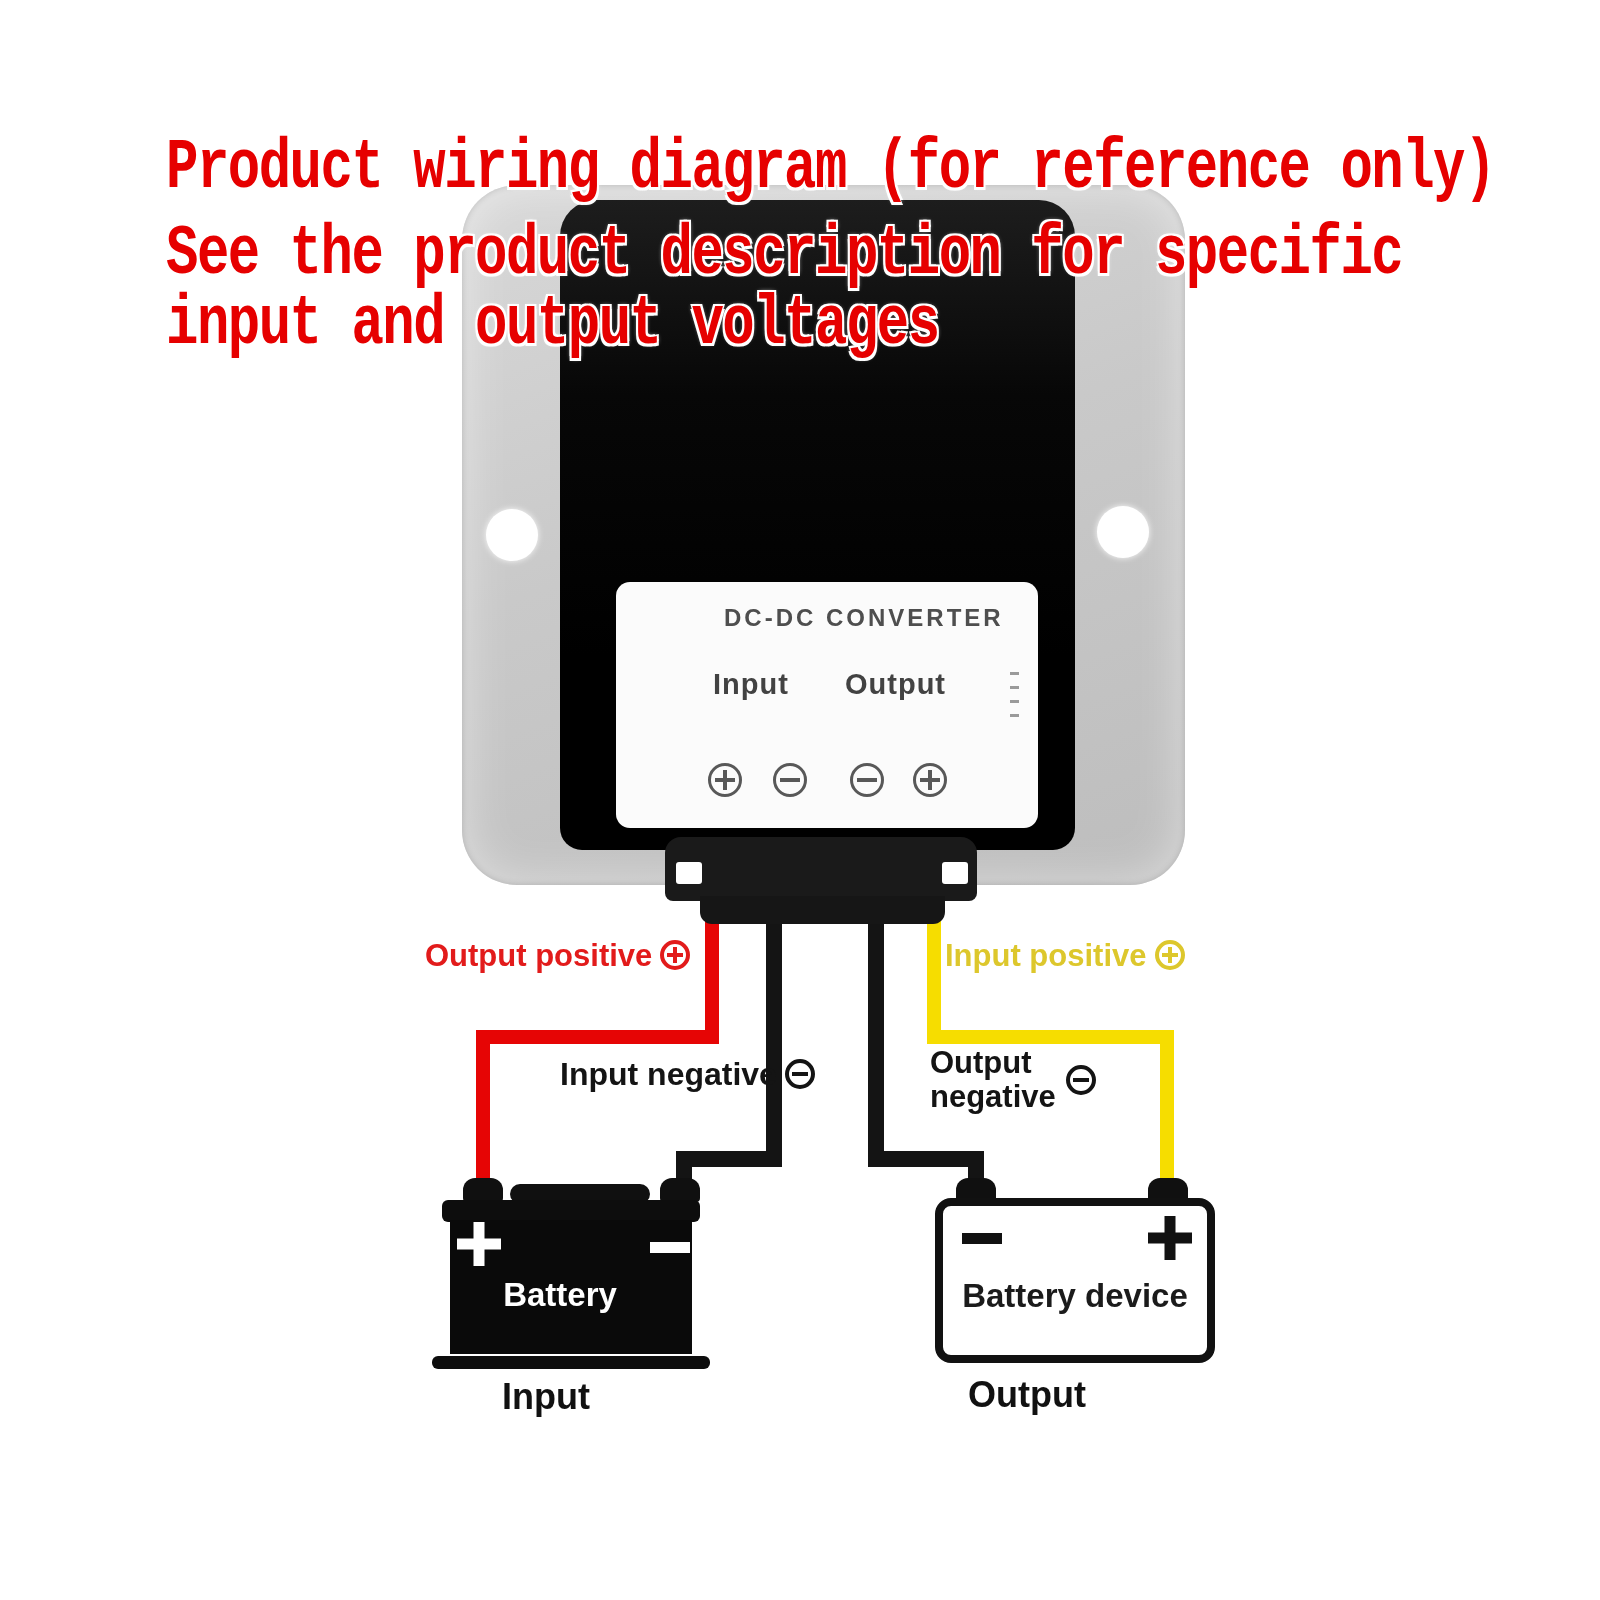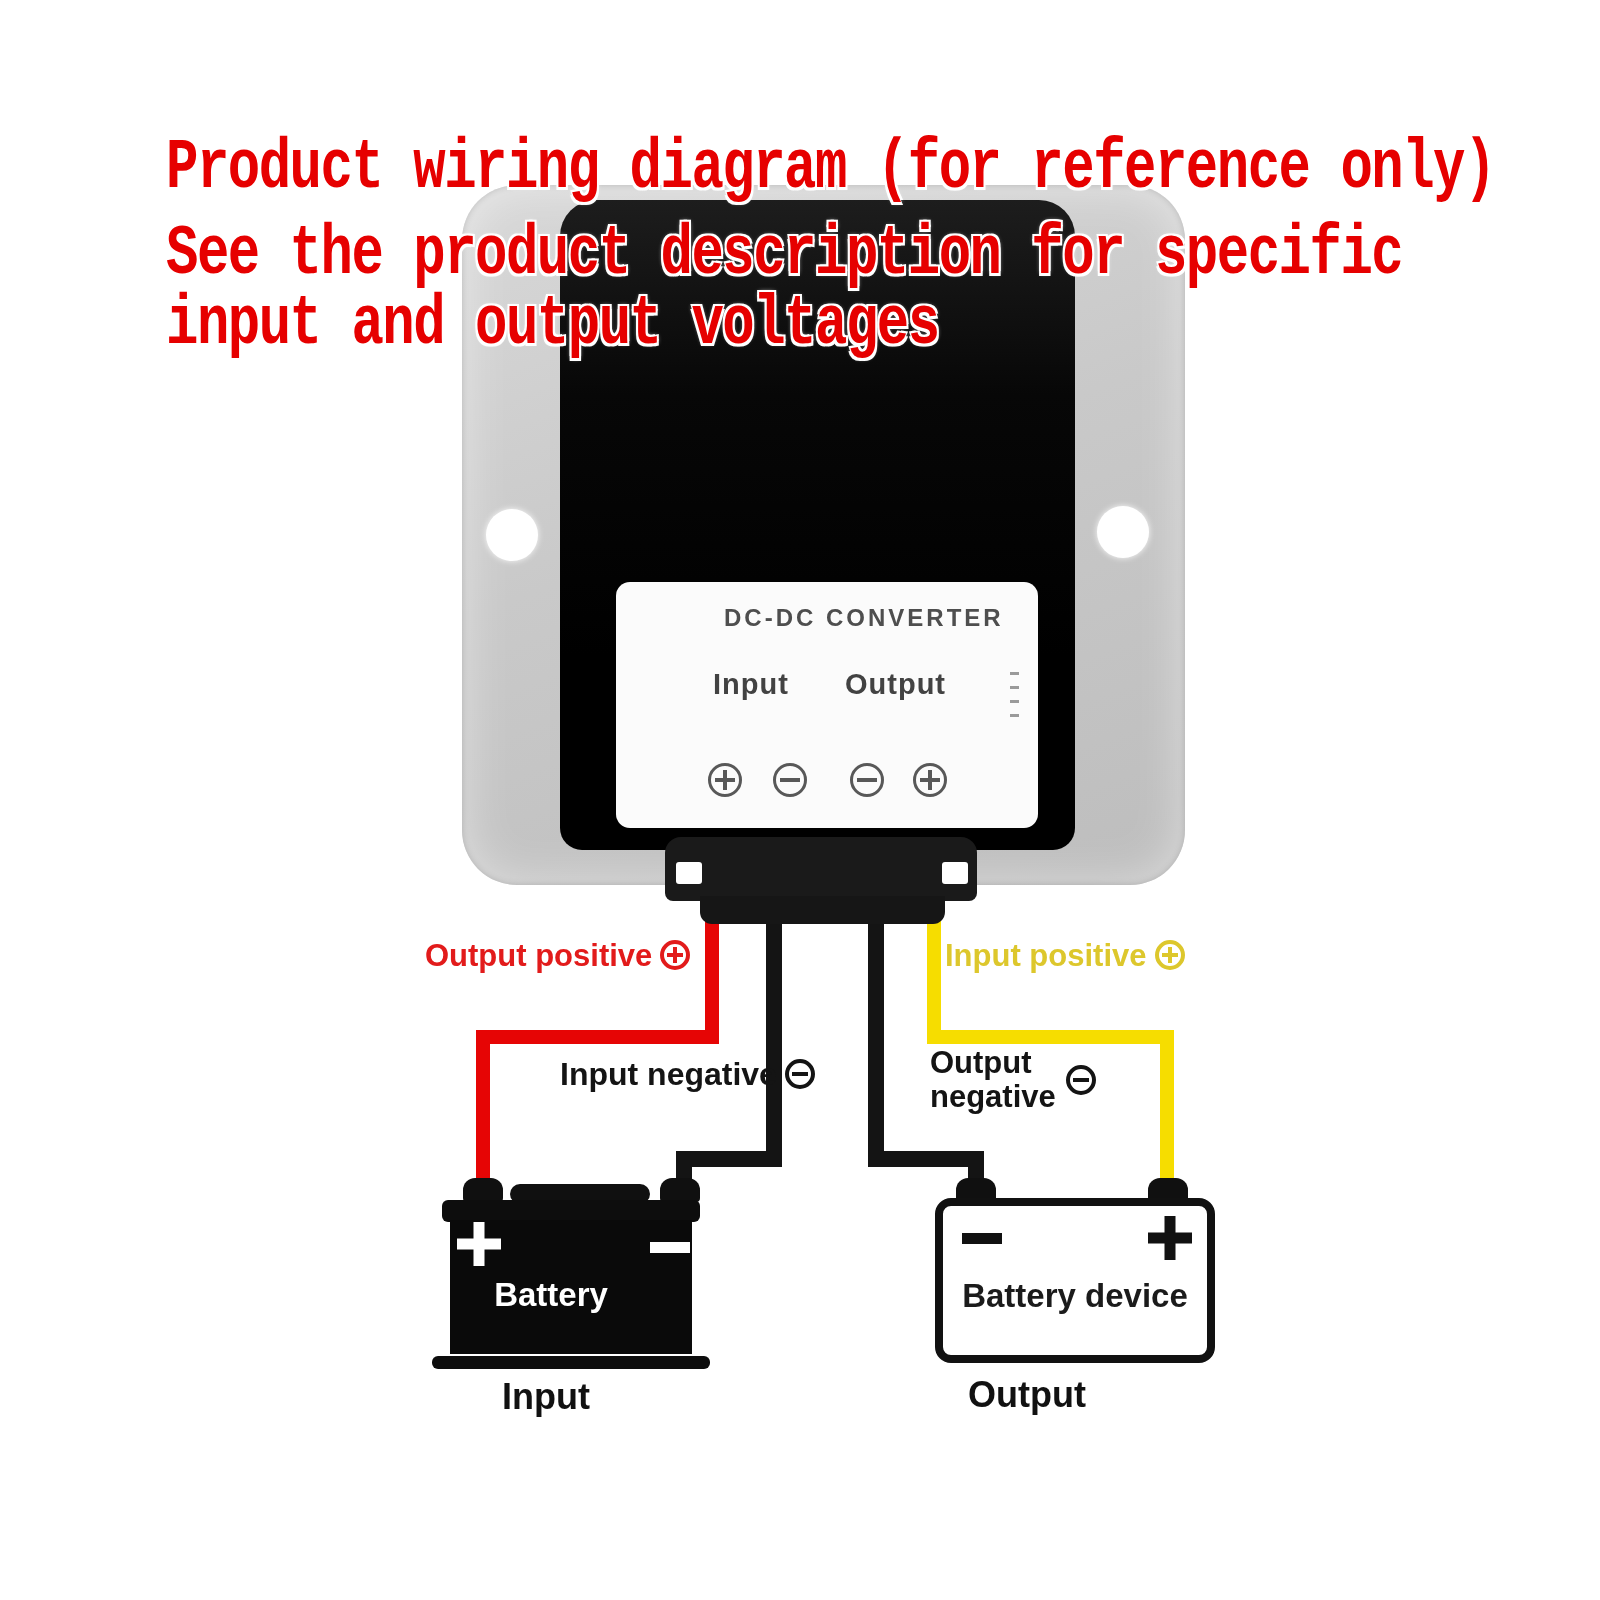--- a/index.html
+++ b/index.html
@@ -104,21 +104,21 @@
     background:#0d0d0d;border-radius:6px;}
   .plus-shape{position:absolute;}
   .plus-shape::before{content:"";position:absolute;left:50%;top:0;bottom:0;width:11px;
     transform:translateX(-50%);background:currentColor;}
   .plus-shape::after{content:"";position:absolute;top:50%;left:0;right:0;height:11px;
     transform:translateY(-50%);background:currentColor;}
   .minus-shape{position:absolute;background:currentColor;}
   #bat-plus{left:457px;top:1222px;width:44px;height:44px;color:#ffffff;z-index:10;}
   #bat-minus{left:650px;top:1242px;width:40px;height:11px;color:#ffffff;z-index:10;}
   .bat-name{position:absolute;left:450px;top:1276px;width:202px;text-align:center;
-    font-size:33px;font-weight:bold;color:#ffffff;z-index:10;}
+    font-size:33px;font-weight:bold;color:#ffffff;z-index:10;padding-left:9px;}
   .caption{position:absolute;font-size:36px;font-weight:bold;color:#111111;
     text-align:center;white-space:nowrap;}
   #caption-input{left:446px;top:1376px;width:200px;}
   #caption-output{left:927px;top:1374px;width:200px;}
   
   .outdev-box{position:absolute;left:935px;top:1198px;width:280px;height:165px;
     box-sizing:border-box;border:8px solid #111111;border-radius:16px;background:#ffffff;z-index:9;}
   #dev-minus{left:962px;top:1233px;width:40px;height:11px;color:#111111;z-index:10;}
   #dev-plus{left:1148px;top:1216px;width:44px;height:44px;color:#111111;z-index:10;}
   .outdev-name{position:absolute;left:943px;top:1277px;width:264px;text-align:center;

